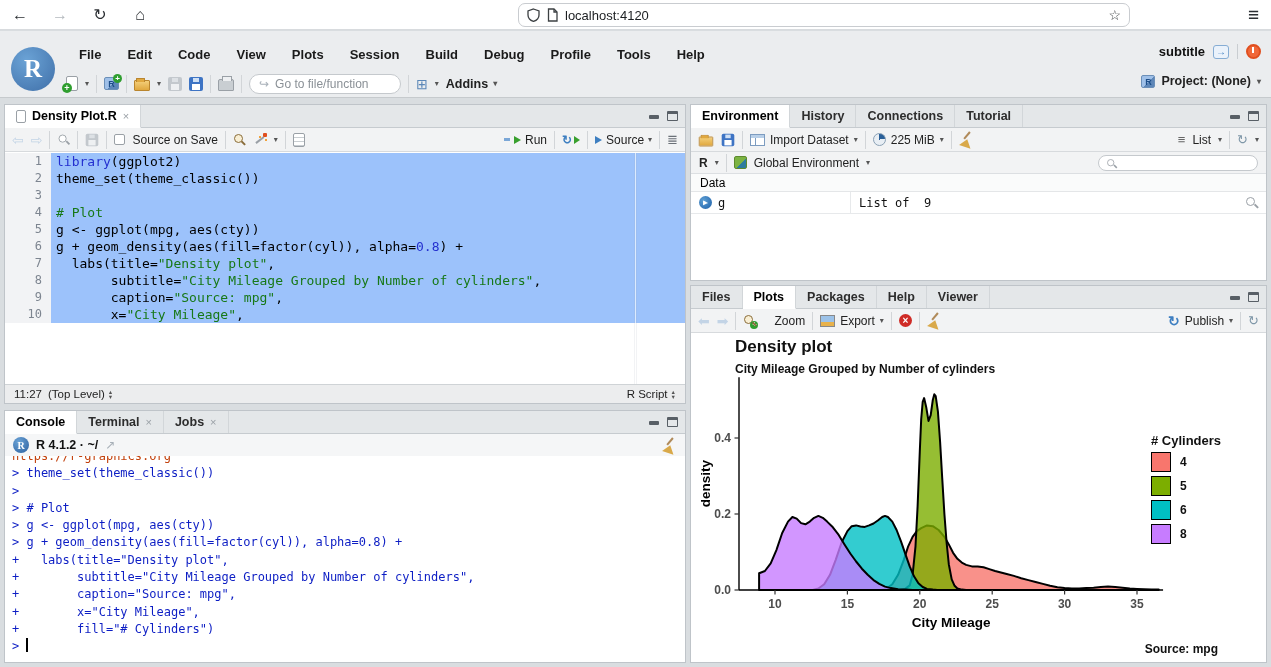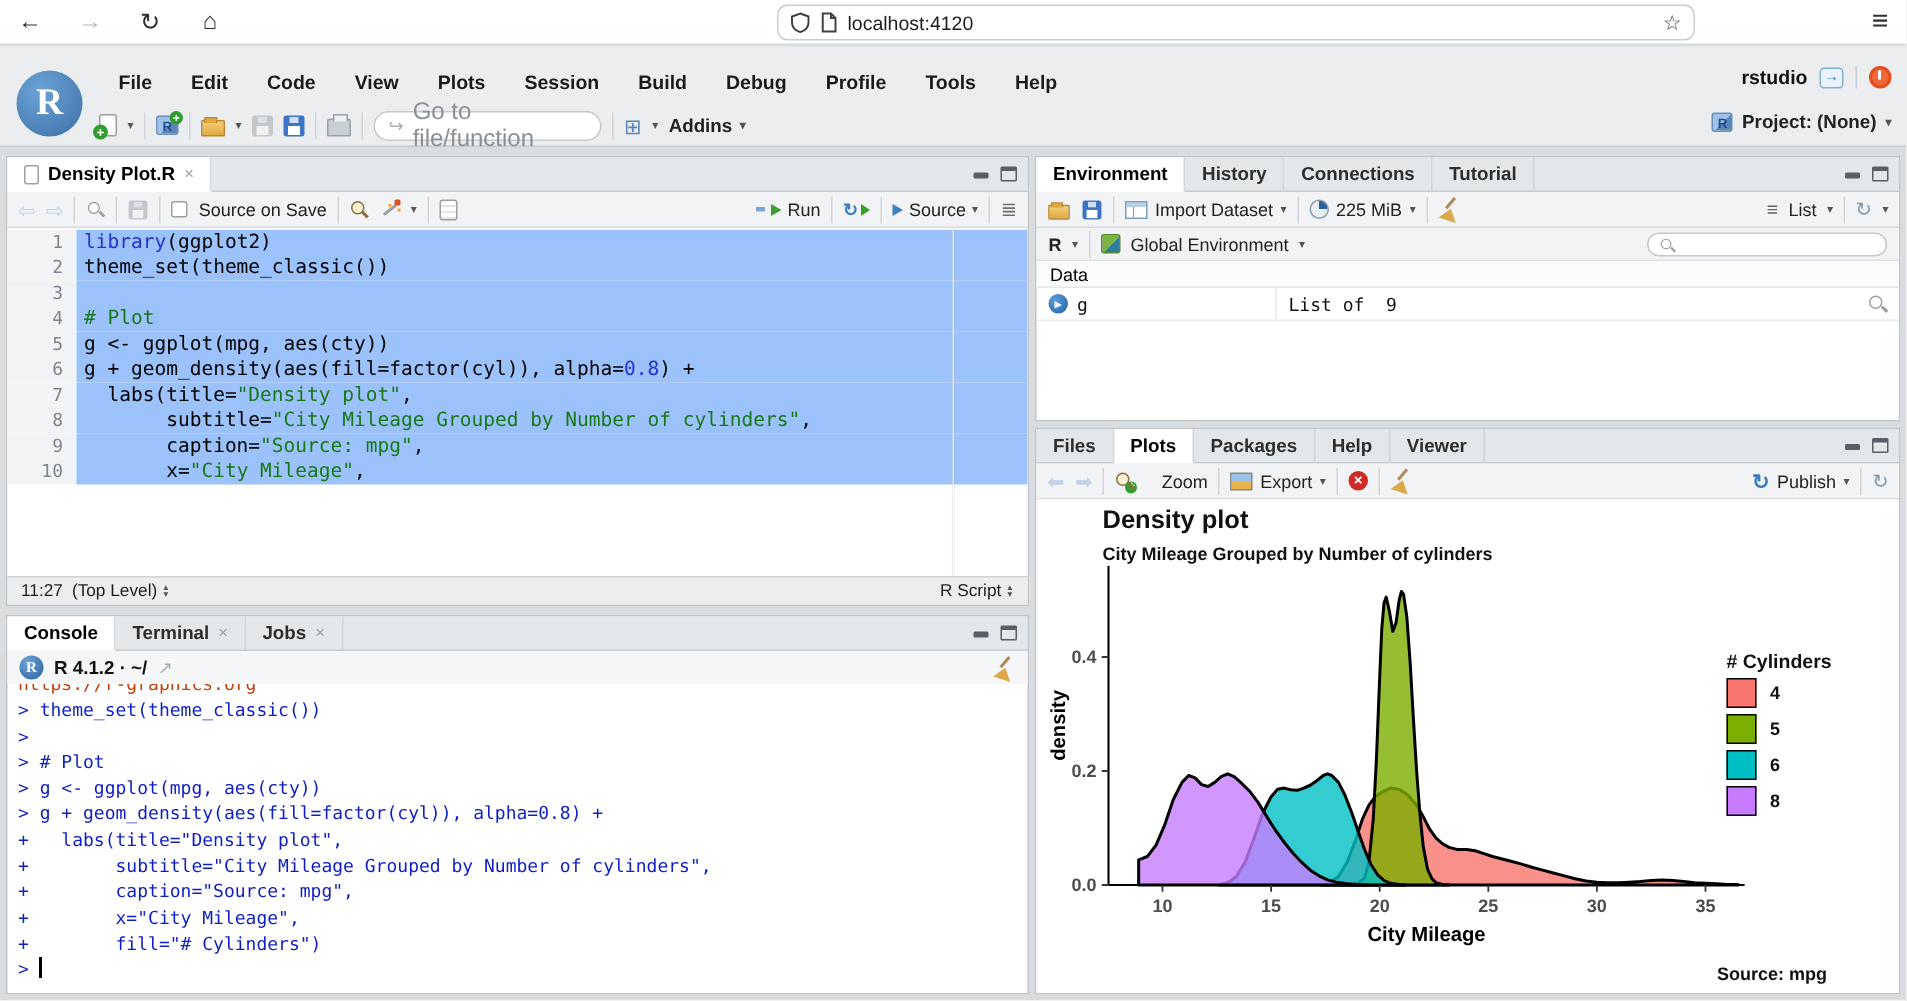--- a/index.html
+++ b/index.html
@@ -36,21 +36,21 @@
   .power { width:15px; height:15px; border:2.5px solid #e04f1f; border-radius:50%; position:relative; background:#f0683a; }
   .power:after { content:""; position:absolute; left:4px; top:1px; width:2px; height:6px; background:#fff; }
 
   .rs-toolbar { position:absolute; top:70px; left:0; right:0; height:28px; background:#ebedef;
                 border-bottom:1px solid #c6cacd; display:flex; align-items:center; padding-left:66px; gap:7px;
                 font-size:12px; color:#222; }
   .tsep { width:1px; height:18px; background:#d2d5d8; }
   .caret { font-size:8px; color:#555; }
   .goto { width:152px; height:20px; border:1px solid #c5c9cd; border-radius:10px; background:#fff;
           display:flex; align-items:center; gap:6px; padding:0 9px; }
-  .goto .ph { font-size:16px; color:#8a9096; }
+  .goto .ph { font-size:12px; color:#8a9096; }
   .addins { display:flex; align-items:center; gap:5px; font-size:12.5px; font-weight:700; color:#222; }
   .proj-btn { position:absolute; right:10px; top:74px; display:flex; align-items:center; gap:6px;
               font-size:12.5px; font-weight:700; color:#222; }
 
   
   .i-doc { width:12px; height:15px; background:#fff; border:1px solid #9aa0a6; border-radius:2px; position:relative; }
   .i-doc .plus { position:absolute; left:-5px; bottom:-3px; width:10px; height:10px; border-radius:50%;
                  background:#2f9e2f; color:#fff; font-size:9px; line-height:10px; text-align:center; font-weight:700; }
   .i-rproj { width:15px; height:13px; background:linear-gradient(135deg,#9fc0e8 55%,#5d86b8 55%); border:1px solid #6b8fb8;
              border-radius:2px; position:relative; color:#1d4e89; font-size:9px; font-weight:700; text-align:center; line-height:12px; }
@@ -213,21 +213,21 @@
       <span class="menu-item">View</span>
       <span class="menu-item">Plots</span>
       <span class="menu-item">Session</span>
       <span class="menu-item">Build</span>
       <span class="menu-item">Debug</span>
       <span class="menu-item">Profile</span>
       <span class="menu-item">Tools</span>
       <span class="menu-item">Help</span>
     </div>
   <div class="mb-right">
-    <span class="rstudio-label">rstudio</span>
+    <span class="rstudio-label">subtitle</span>
     <span class="exit-ico">→</span>
     <span class="vsep"></span>
     <span class="power"></span>
   </div>
 
   <div class="rs-toolbar">
     <span class="i-doc">
         <span class="plus">+</span>
       </span>
     <span class="caret">▾</span>

